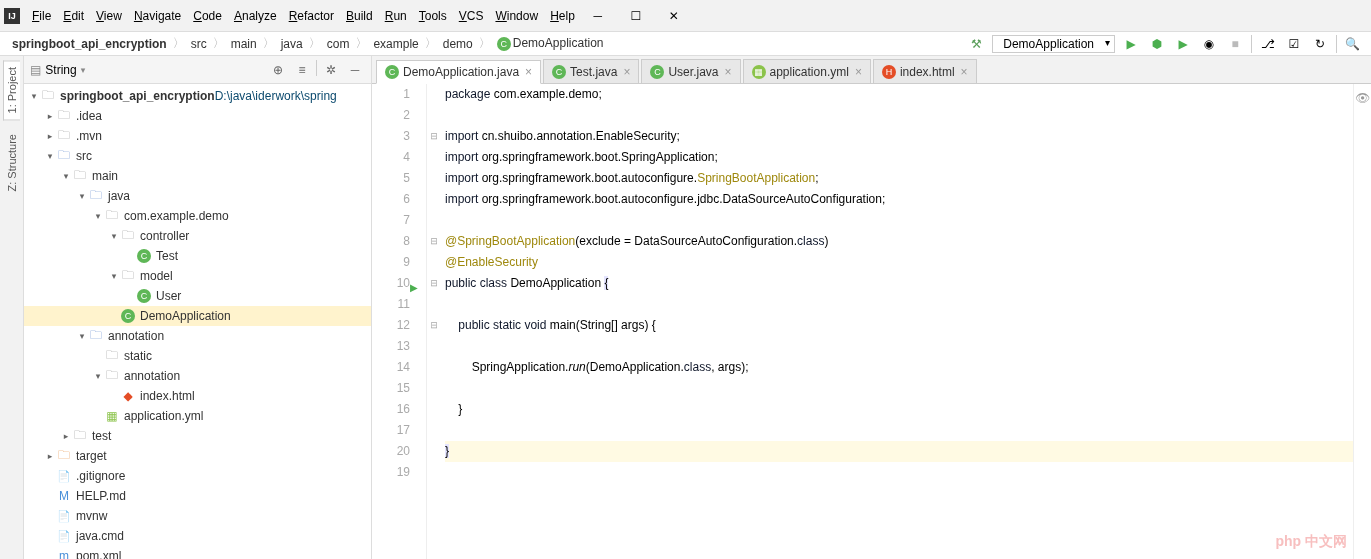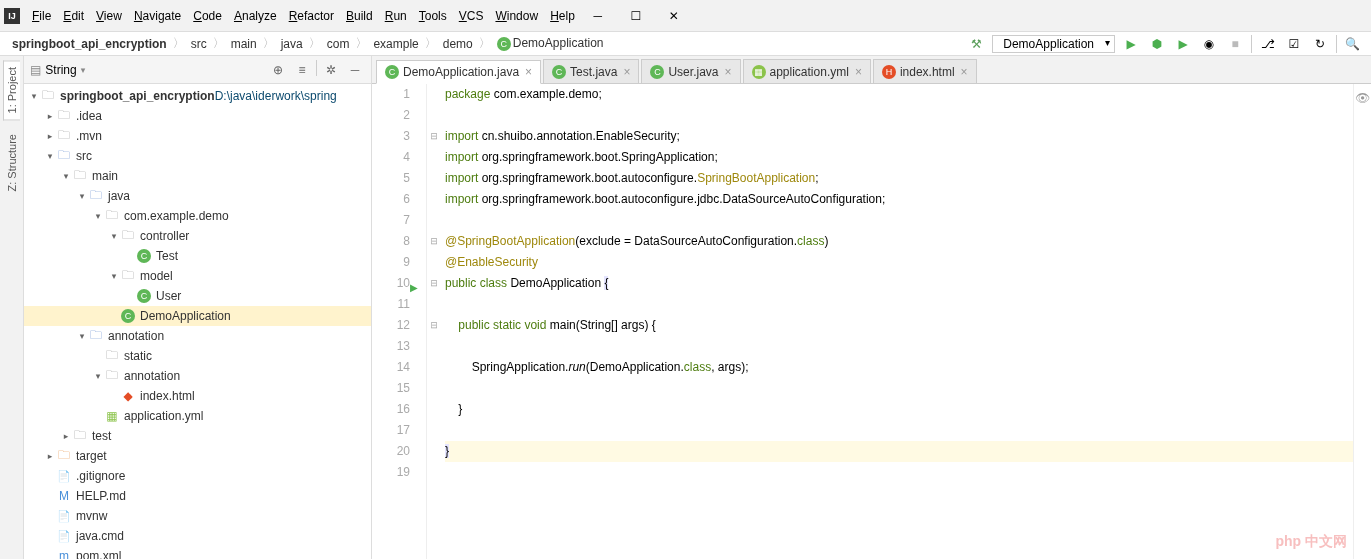--- a/index.html
+++ b/index.html
@@ -52,21 +52,21 @@
 .tab .tab-icon { width: 14px; height: 14px; border-radius: 50%; display: flex; align-items: center; justify-content: center; font-size: 9px; color: #fff; }
 .tab .close { color: #999; cursor: pointer; margin-left: 2px; }
 .code-area { flex: 1; display: flex; font-family: "Consolas", "Monaco", monospace; font-size: 13px; line-height: 21px; overflow: hidden; }
 .gutter { width: 55px; background: #fff; border-right: 1px solid #eee; text-align: right; padding-right: 16px; color: #aaa; position: relative; }
 .gutter .line-num { height: 21px; }
 .gutter .run-marker { position: absolute; left: 38px; color: #4caf50; font-size: 10px; }
 .fold-gutter { width: 14px; background: #fff; }
 .fold-gutter .fold { height: 21px; color: #aaa; font-size: 9px; text-align: center; }
 .code { flex: 1; padding-left: 4px; white-space: pre; overflow: auto; position: relative; }
 .code .line { height: 21px; }
-.kw { color: #4d7c0f; }
+.kw { color: #0f172a; }
 .ann { color: #9e880d; }
 .meth { color: #000; font-style: italic; }
 .hl { background: #e4e4ff; }
 .caret-line { background: #fffae3; }
 .right-rail { width: 18px; background: #fff; border-left: 1px solid #eee; padding-top: 4px; }
 .right-rail .eye { color: #999; font-size: 12px; text-align: center; }
 .watermark { position: absolute; right: 24px; bottom: 8px; color: #f5a4a4; font-size: 14px; font-weight: bold; opacity: 0.7; pointer-events: none; }
 </style>
 </head>
 <body>

